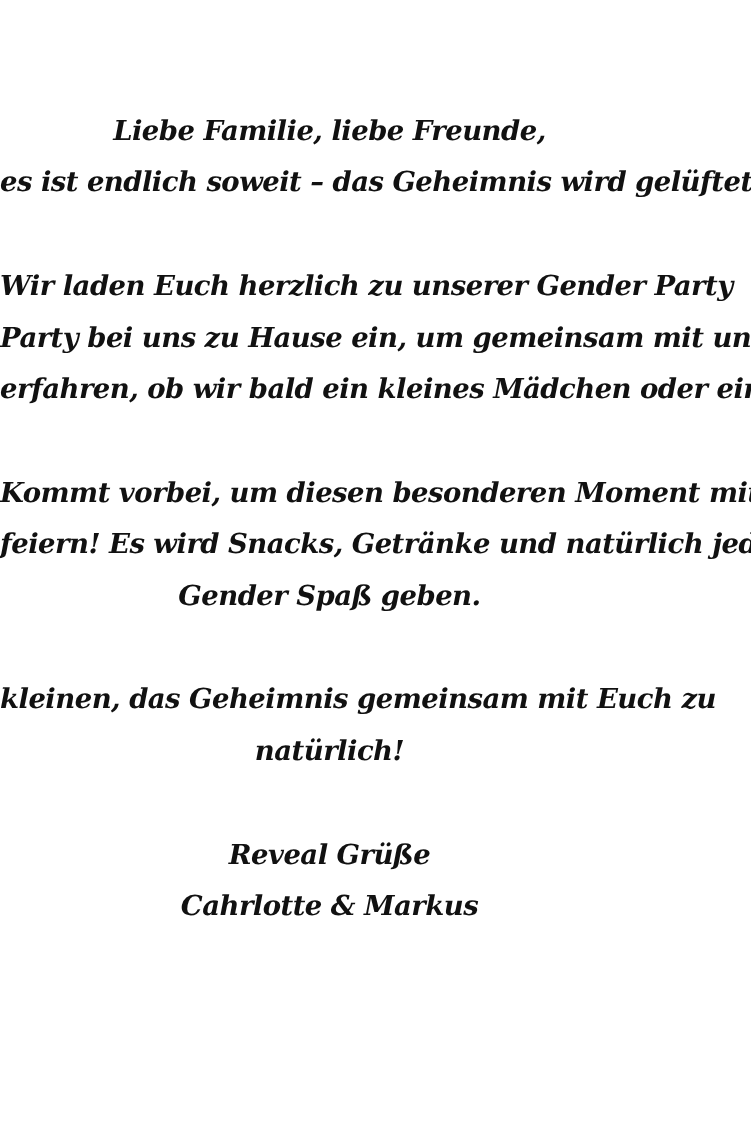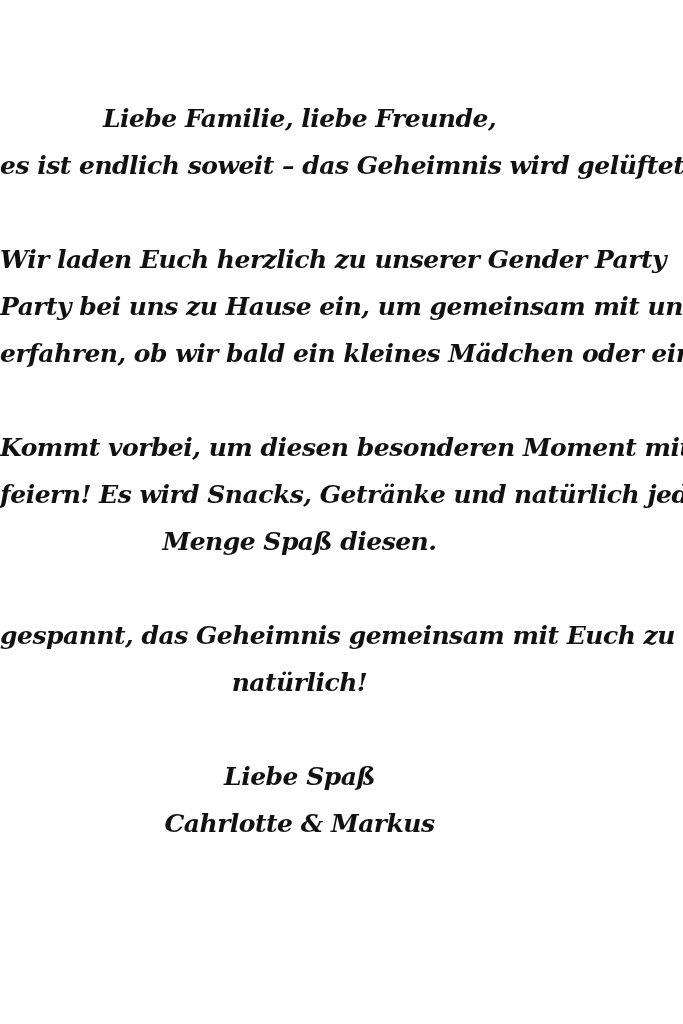--- a/index.html
+++ b/index.html
@@ -53,26 +53,26 @@
 
   <section class="para">
     <div class="line">Wir laden Euch herzlich zu unserer Gender Party</div>
     <div class="line">Party bei uns zu Hause ein, um gemeinsam mit uns zu</div>
     <div class="line">erfahren, ob wir bald ein kleines Mädchen oder einen</div>
   </section>
 
   <section class="para">
     <div class="line">Kommt vorbei, um diesen besonderen Moment mit uns zu</div>
     <div class="line">feiern! Es wird Snacks, Getränke und natürlich jede</div>
-    <div class="line">Menge Spaß diesen.</div>
+    <div class="line">Gender Spaß geben.</div>
   </section>
 
   <section class="para">
-    <div class="line">gespannt, das Geheimnis gemeinsam mit Euch zu</div>
+    <div class="line">kleinen, das Geheimnis gemeinsam mit Euch zu</div>
     <div class="line">natürlich!</div>
   </section>
 
   <section class="para">
-    <div class="line">Liebe Spaß</div>
+    <div class="line">Reveal Grüße</div>
     <div class="line">Cahrlotte &amp; Markus</div>
   </section>
 
 </main>
 
 </body></html>

